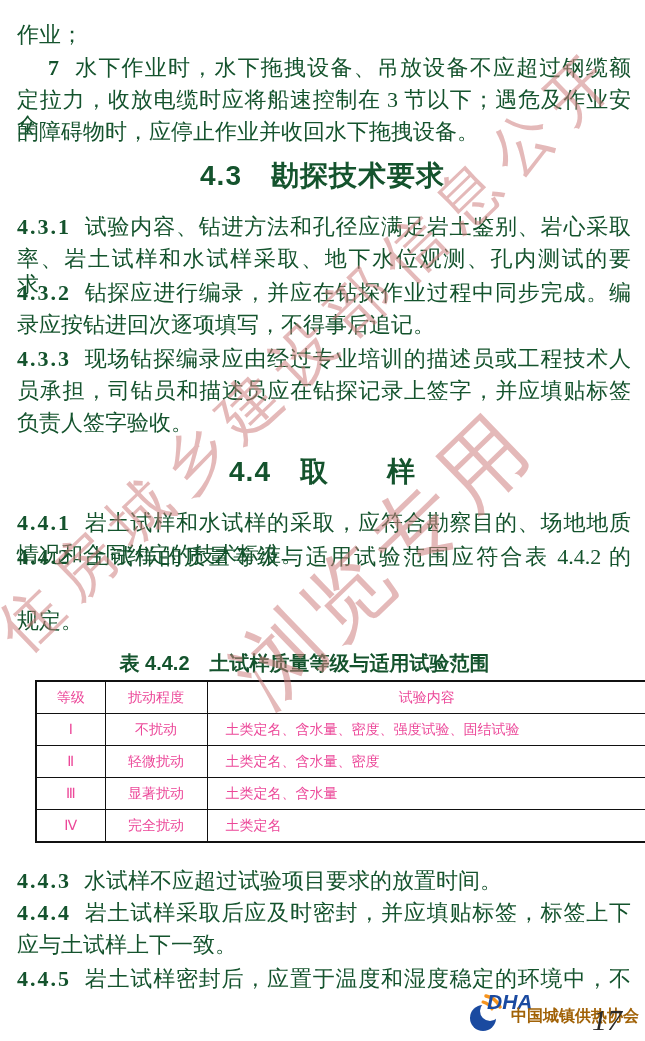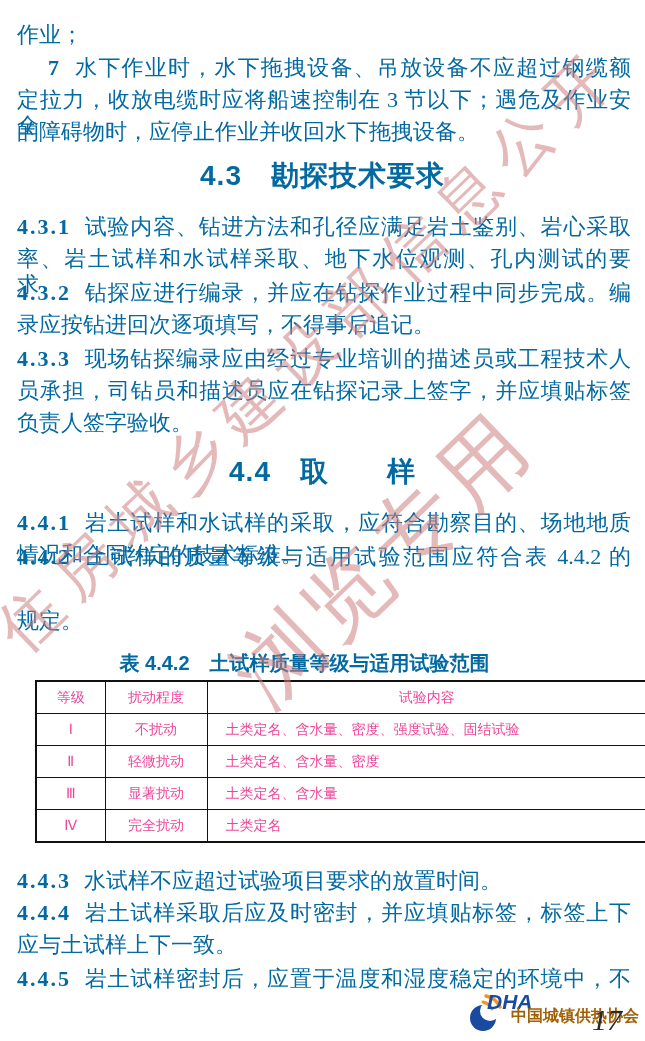--- a/index.html
+++ b/index.html
@@ -12,21 +12,21 @@
     color:#151515;
   }
   
   .line{
     position:absolute;
     left:17px;
     width:614px;
     font-size:22px;
     line-height:26px;
     white-space:normal;
-    color:#0369a1;
+    color:#14532d;
   }
   .line.j{
     text-align:justify;
     text-align-last:justify;
     text-justify:inter-character;
   }
   .line.indent{padding-left:31px;width:583px;}
   .num{
     font-weight:700;
     letter-spacing:2px;

